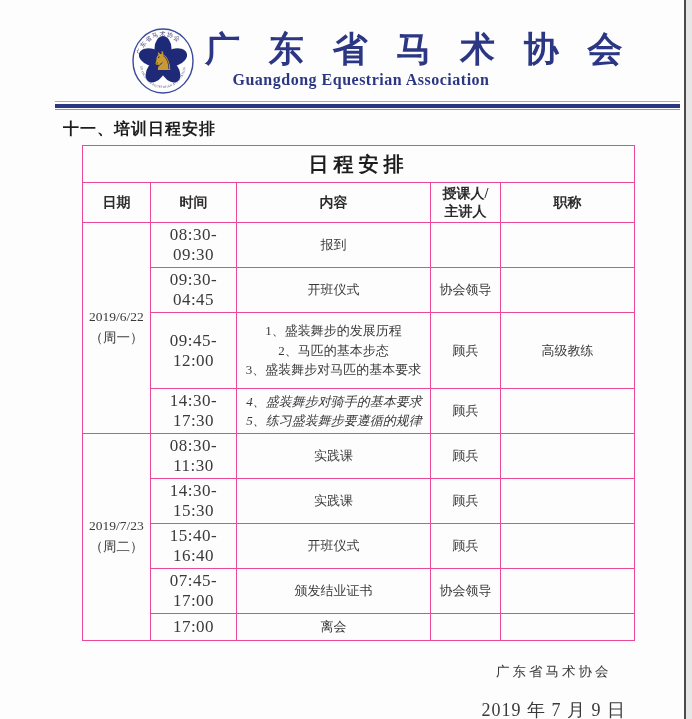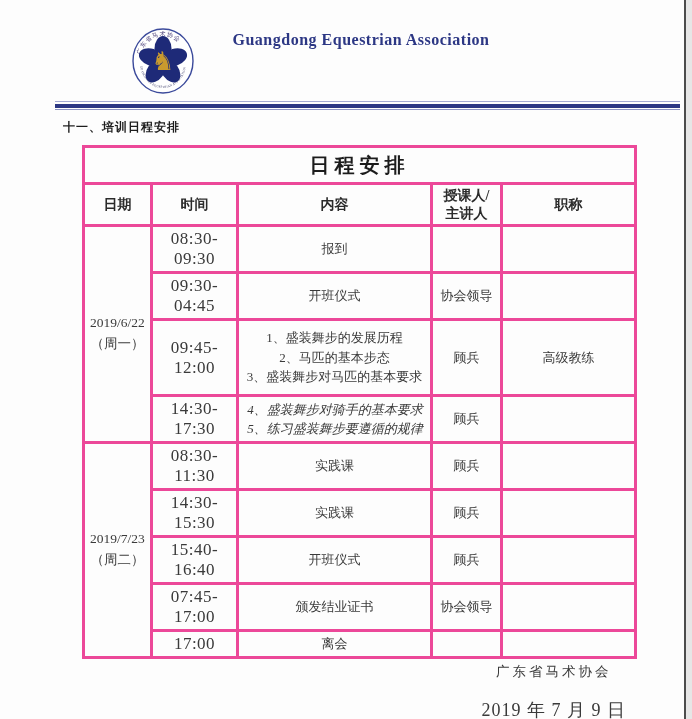--- a/index.html
+++ b/index.html
@@ -16,28 +16,28 @@
             white-space:nowrap; line-height:1.15; }
   .org-en { font-size:16px; font-weight:600; color:#2c3784; letter-spacing:0.5px;
             margin-top:1px; transform:translateX(-22px); }
 
   .rule { position:absolute; left:55px; top:101px; width:625px; }
   .rule .thin-top { height:1px; background:#a3a9d2; }
   .rule .bar { height:4px; background:#2c3784; margin-top:2px; }
   .rule .thin-bot { height:1px; background:#8d94c4; margin-top:1px; }
 
   
-  .section-title { position:absolute; left:63px; top:119px; font-size:12px; font-weight:bold;
+  .section-title { position:absolute; left:63px; top:119px; font-size:16px; font-weight:bold;
                    color:#1d1d1d; letter-spacing:1px; }
 
   
   table.schedule { position:absolute; left:82px; top:145px; width:552px;
                    border-collapse:collapse; table-layout:fixed;
                    color:#3a3a3a; font-size:13px; }
-  table.schedule td { border:3px solid #ec4899; text-align:center; vertical-align:middle;
+  table.schedule td { border:1px solid #ec4899; text-align:center; vertical-align:middle;
                       padding:2px; overflow:hidden; }
   td.t-title { font-size:20px; font-weight:bold; color:#1c1c1c; letter-spacing:5px; height:37px; }
   tr.head td { font-weight:bold; font-size:14px; color:#2b2b2b; height:37px;
                white-space:pre-line; line-height:1.25; }
   td.date-cell { white-space:pre-line; line-height:1.55; font-size:13.5px; }
   td.time-cell { font-size:17px; letter-spacing:0.5px; }
   td.content-list { text-align:left; white-space:pre-line; line-height:1.5;
                     padding:4px 2px 4px 16px; }
   td.content-list.flush { padding-left:3px;font-style:italic; }
 
@@ -71,20 +71,21 @@
           <ellipse cx="32" cy="21.5" rx="8.5" ry="12.5" transform="rotate(0 32 34)"></ellipse>
           <ellipse cx="32" cy="21.5" rx="8.5" ry="12.5" transform="rotate(72 32 34)"></ellipse>
           <ellipse cx="32" cy="21.5" rx="8.5" ry="12.5" transform="rotate(144 32 34)"></ellipse>
           <ellipse cx="32" cy="21.5" rx="8.5" ry="12.5" transform="rotate(216 32 34)"></ellipse>
           <ellipse cx="32" cy="21.5" rx="8.5" ry="12.5" transform="rotate(288 32 34)"></ellipse>
         </g>
         <text x="32" y="43" font-size="26" fill="#c99a2e" text-anchor="middle" font-family="'DejaVu Sans',sans-serif">♞</text>
       </svg>
     </div>
     <div class="title-block">
+      <div class="org-cn">广 东 省 马 术 协 会</div>
       <div class="org-en">Guangdong Equestrian Association</div>
     </div>
   </div>
 
   <div class="rule">
     <div class="thin-top"></div>
       <div class="bar"></div>
       <div class="thin-bot"></div>
   </div>
 

